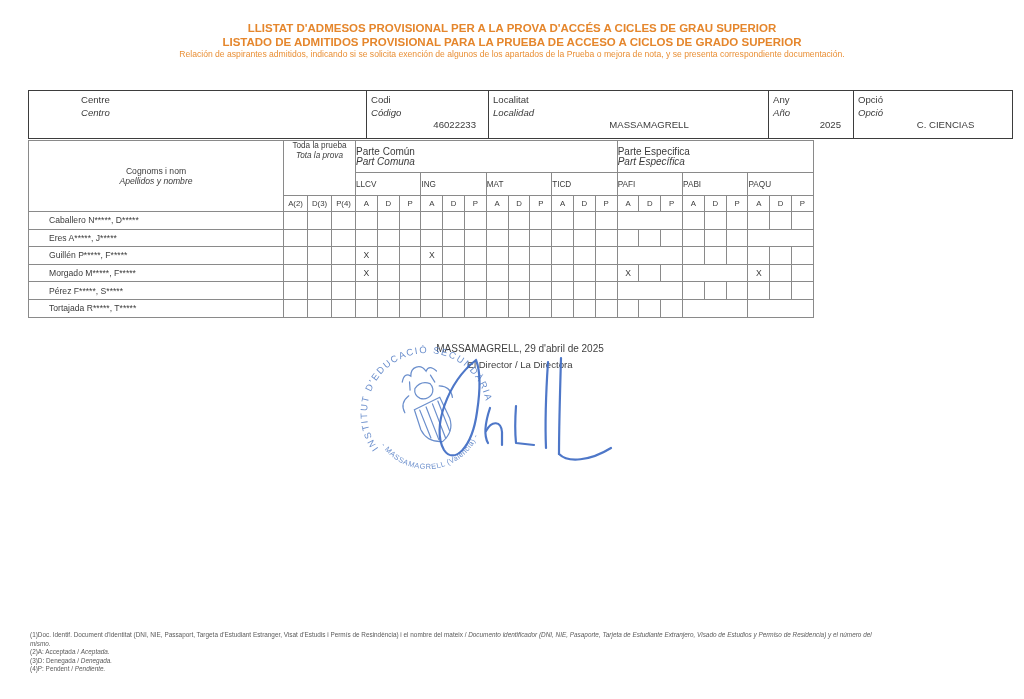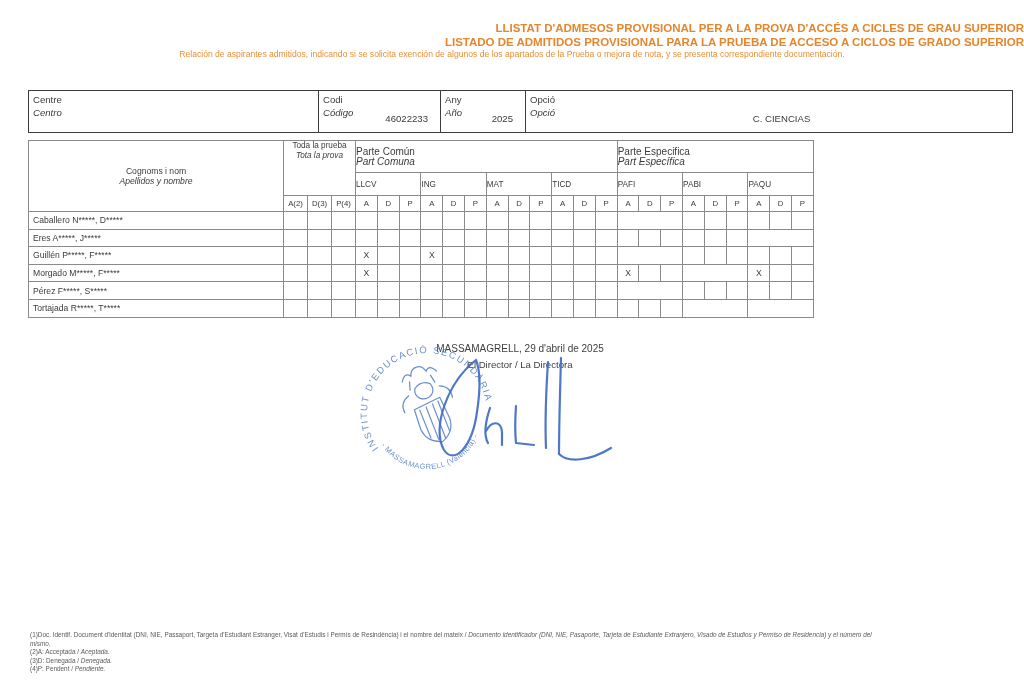--- a/index.html
+++ b/index.html
@@ -2,27 +2,27 @@
 <html><head>
 <meta charset="utf-8">
 <style>
   html,body { margin:0; padding:0; background:#ffffff; }
   .page { position:relative; width:1024px; height:699px; background:#fff;
           font-family:"Liberation Sans", sans-serif; color:#3b3b3b; overflow:hidden; }
   .it { font-style:italic; }
 
   
   .titles { position:absolute; top:21px; left:0; width:100%; text-align:center; }
-  .title-line { color:#e5862c; font-weight:bold; font-size:11.5px; line-height:14px;text-align:right; }
+  .title-line { color:#e5862c; font-weight:bold; font-size:11.5px; line-height:14px; }
   .subtitle-line { color:#e98f35; font-size:8.6px; line-height:11px; }
   .subtitle-line:first-of-type { margin-top:10px; }
 
   
-  .info-row { position:absolute; top:90px; left:28px; width:985px; height:43px;
-              display:flex; border:1px solid #3d3d3d; box-sizing:border-box; background:#fff; }
+  .info-row { position:absolute; top:90px; left:28px; width:985px; height:49px;
+              display:flex; border:1px solid #3d3d3d; box-sizing:border-box; background:#fff;padding-left:48px; }
   .info-cell { border-right:1px solid #3d3d3d; box-sizing:border-box; display:flex; padding:2px 4px 0 4px; }
   .info-cell:last-child { border-right:none; }
   .info-labels { font-size:9.6px; line-height:13px; white-space:nowrap; }
   .info-value { flex:1; align-self:flex-end; padding-bottom:8px; font-size:9.6px; }
   .v-center { text-align:center; }
   .v-right { text-align:right; padding-right:8px; }
 
   
   .tbl-wrap { position:absolute; top:140px; left:28px; }
   table.results { border-collapse:collapse; table-layout:fixed; width:785px;
@@ -30,21 +30,21 @@
   .results th, .results td { border:1px solid #8a8a8a; padding:0; font-weight:normal;
                              overflow:hidden; white-space:nowrap; }
   .results .gs { border-left:1.5px solid #4f4f4f; }
   tr.hdr1 { height:32px; } tr.hdr2 { height:23px; } tr.hdr3 { height:16px; }
   tbody tr { height:17.6px; }
   .name-hdr { font-size:8.6px; line-height:10px; text-align:center; }
   .toda-hdr { font-size:8.2px; line-height:9.5px; text-align:center; vertical-align:top; padding-top:2px; }
   .part-hdr { font-size:10px; line-height:10px; text-align:left; }
   .group-hdr { font-size:8.2px; text-align:left; }
   .adp { font-size:7.8px; text-align:center; }
-  td.name-cell { font-size:8.6px; text-align:left; padding-left:4px; }
+  td.name-cell { font-size:8.6px; text-align:left; padding-left:20px; }
   td.mark { font-size:8.6px; text-align:center; color:#3b3b3b; }
 
   
   .sig-text { position:absolute; top:343px; left:320px; width:400px; text-align:center; }
   .sig-date { font-size:10px; color:#3f3f3f; }
   .sig-role { font-size:9.6px; color:#3f3f3f; margin-top:5px; }
   .stamp-svg { position:absolute; left:349px; top:339px; opacity:0.88; }
   .sign-svg { position:absolute; left:418px; top:348px; opacity:0.92; }
   .stamp-stroke { stroke:#567fc5; fill:none; stroke-width:1.2; stroke-linecap:round; }
   .stamp-text { fill:#567fc5; font-family:"Liberation Sans", sans-serif; }
@@ -72,20 +72,27 @@
         <div>Centre</div>
         <div class="it">Centro</div>
       </div>
     </div>
     <div class="info-cell" style="width:122px">
       <div class="info-labels">
         <div>Codi</div>
         <div class="it">Código</div>
       </div>
       <div class="info-value v-right">46022233</div>
+    </div>
+    <div class="info-cell" style="width:280px">
+      <div class="info-labels">
+        <div>Localitat</div>
+        <div class="it">Localidad</div>
+      </div>
+      <div class="info-value v-center">MASSAMAGRELL</div>
     </div>
     <div class="info-cell" style="width:85px">
       <div class="info-labels">
         <div>Any</div>
         <div class="it">Año</div>
       </div>
       <div class="info-value v-right">2025</div>
     </div>
     <div class="info-cell" style="flex:1">
       <div class="info-labels">

